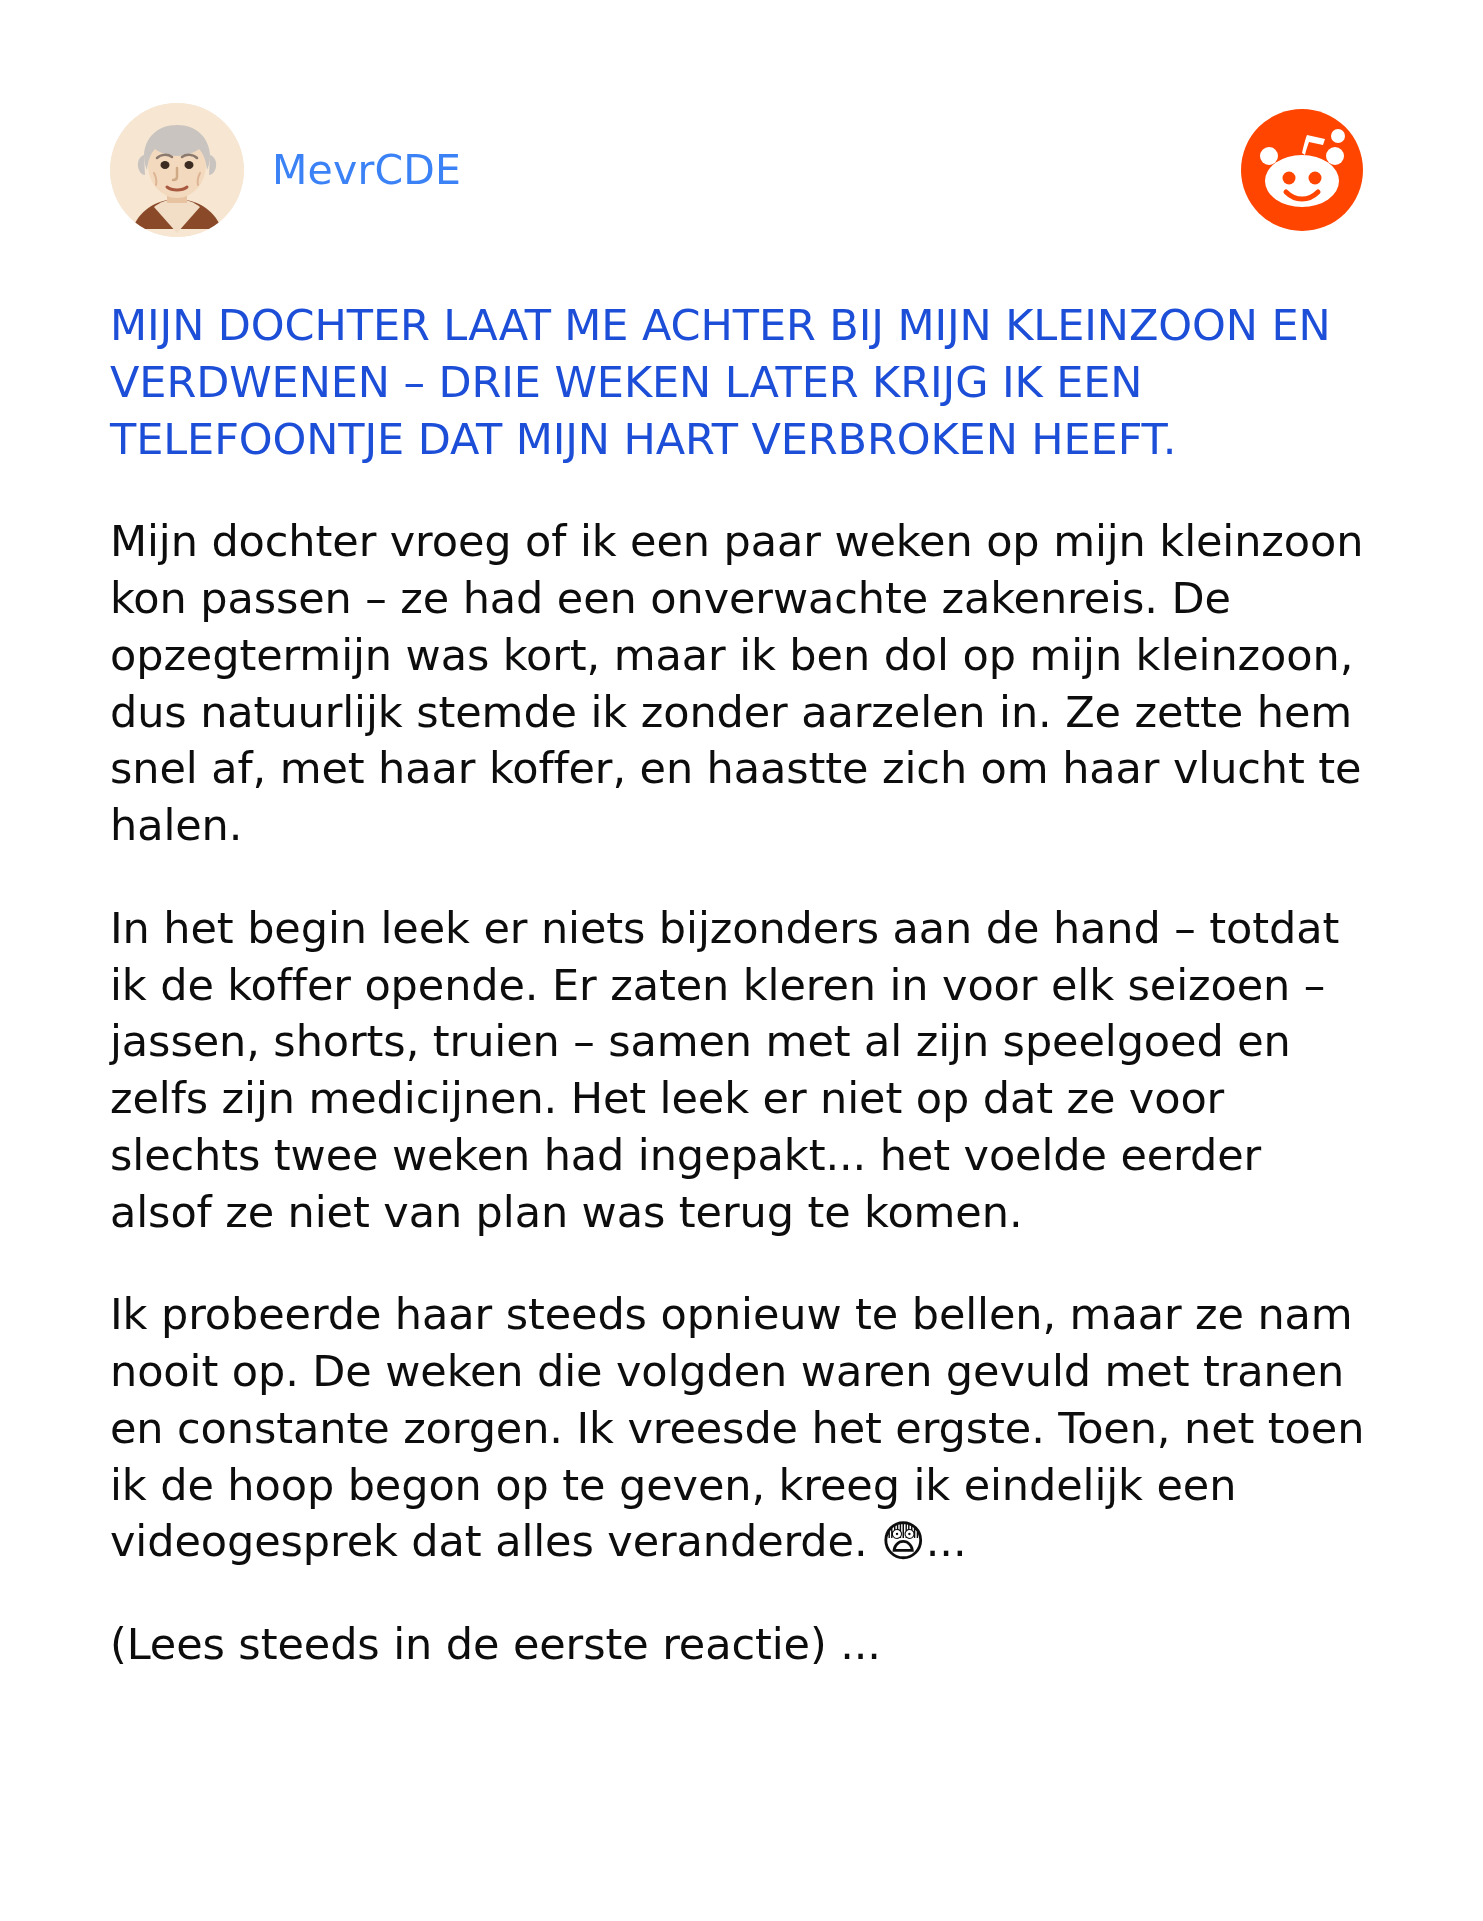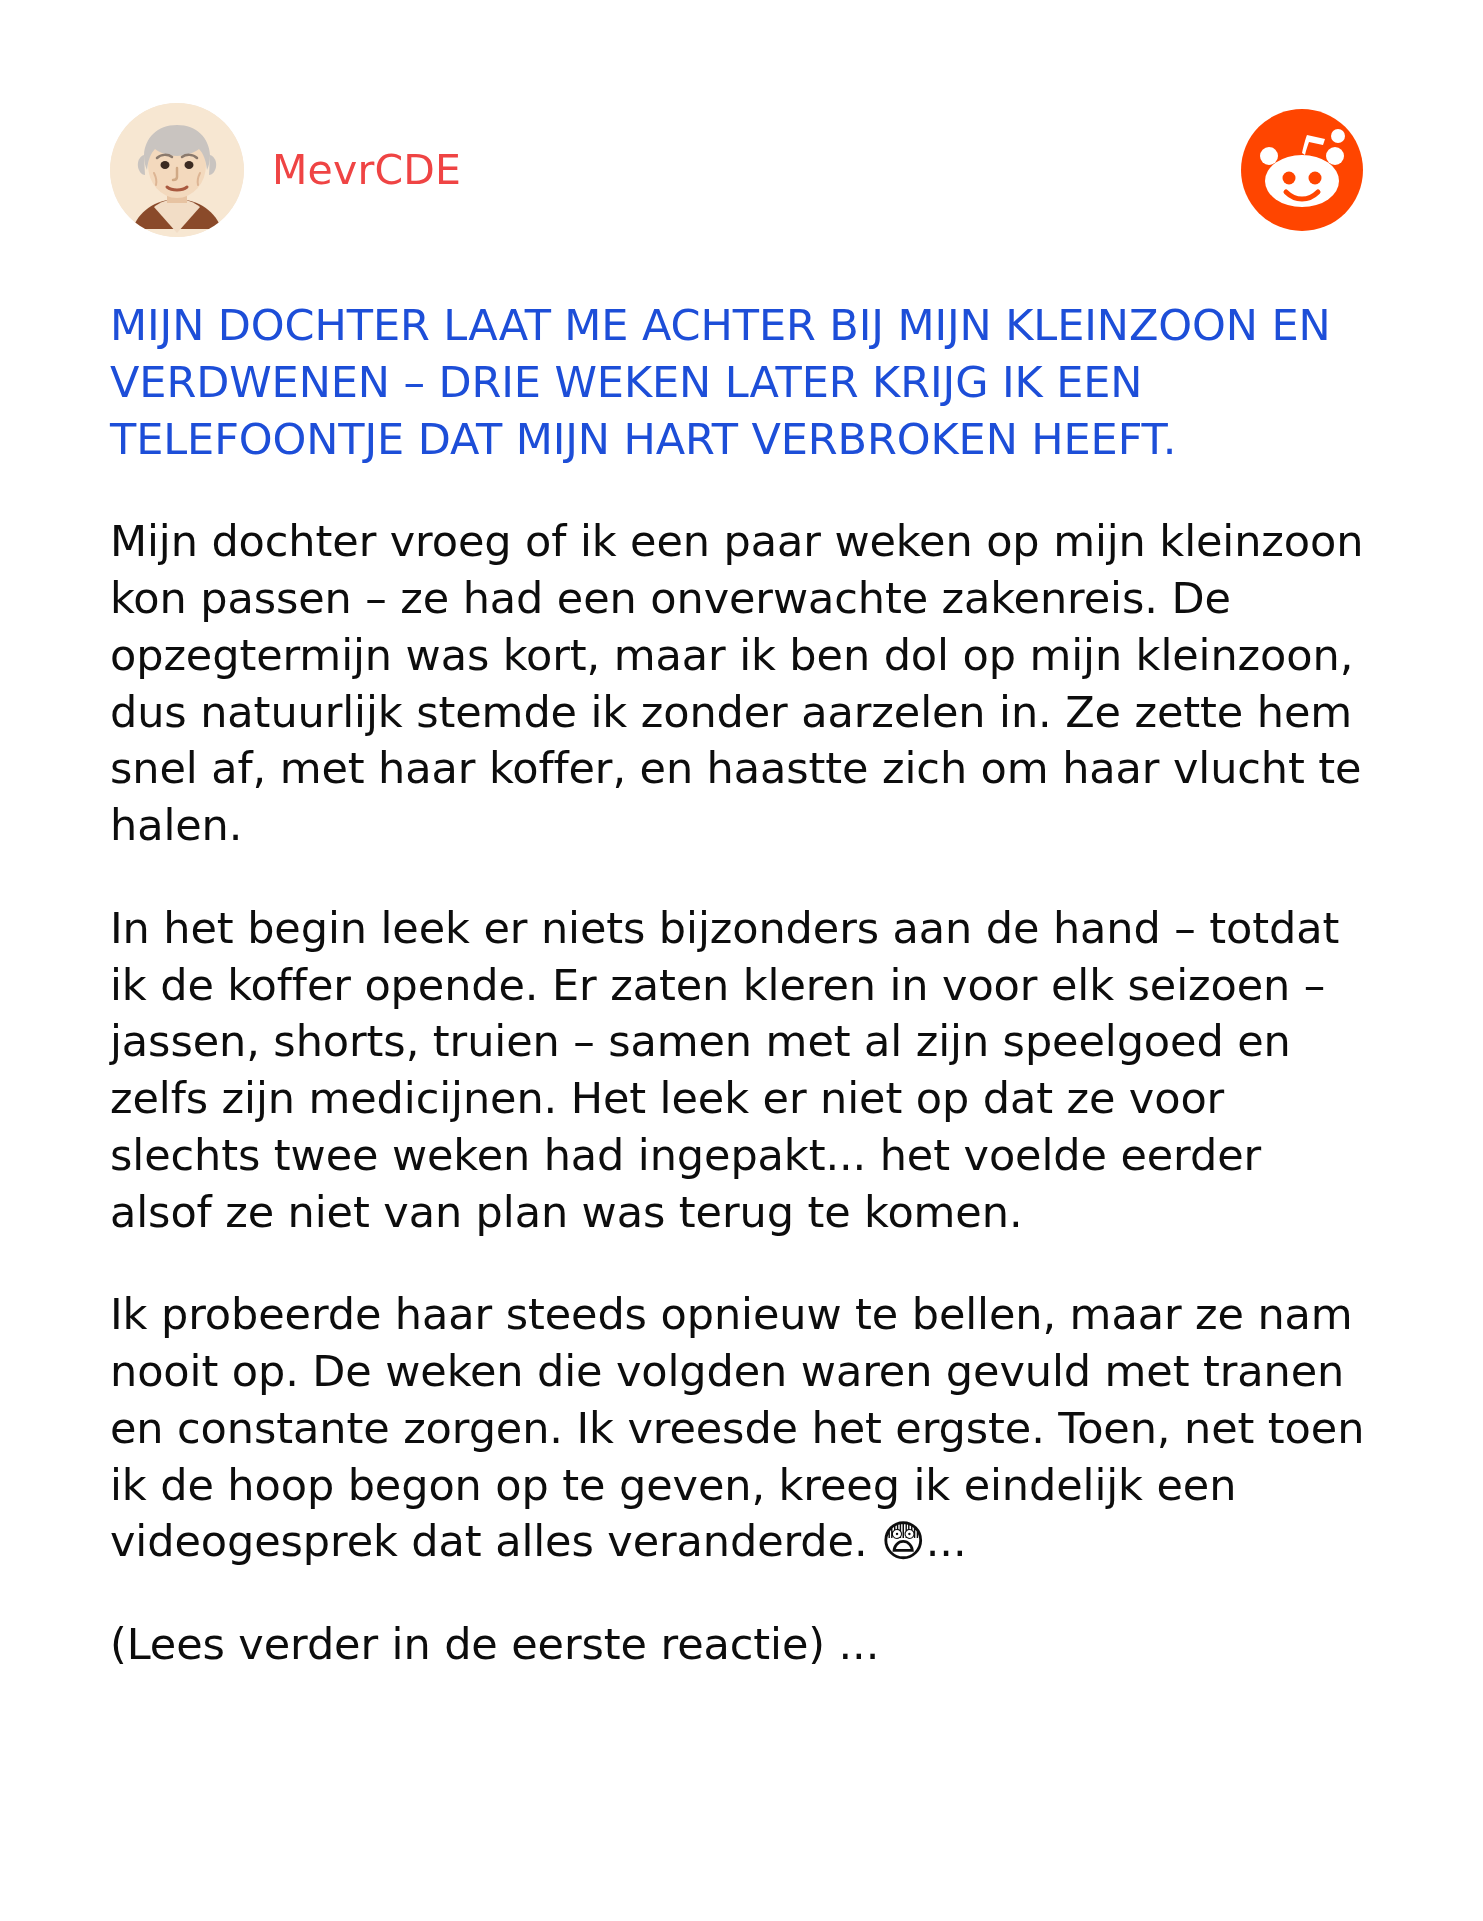--- a/index.html
+++ b/index.html
@@ -41,21 +41,21 @@
     overflow: hidden;
     background: #f5e6d4;
     flex: 0 0 auto;
     position: relative;
   }
   .avatar svg { display: block; width: 100%; height: 100%; }
   .author-name {
     font-size: 41px;
     font-weight: 400;
     letter-spacing: 0.2px;
-    color: #ef4444;
+    color: #3b82f6;
     font-family: "DejaVu Sans", "Liberation Sans", sans-serif;
   }
   .reddit-logo {
     width: 122px;
     height: 122px;
     flex: 0 0 auto;
     margin-right: 10px;
   }
   .reddit-logo svg { display: block; width: 100%; height: 100%; }
 
@@ -136,16 +136,16 @@
       </svg>
     </div>
 
   </div>
 
   <div class="post-body">
     <p class="post-title">MIJN DOCHTER LAAT ME ACHTER BIJ MIJN KLEINZOON EN VERDWENEN – DRIE WEKEN LATER KRIJG IK EEN TELEFOONTJE DAT MIJN HART VERBROKEN HEEFT.</p>
     <p class="post-paragraph">Mijn dochter vroeg of ik een paar weken op mijn kleinzoon kon passen – ze had een onverwachte zakenreis. De opzegtermijn was kort, maar ik ben dol op mijn kleinzoon, dus natuurlijk stemde ik zonder aarzelen in. Ze zette hem snel af, met haar koffer, en haastte zich om haar vlucht te halen.</p>
     <p class="post-paragraph">In het begin leek er niets bijzonders aan de hand – totdat ik de koffer opende. Er zaten kleren in voor elk seizoen – jassen, shorts, truien – samen met al zijn speelgoed en zelfs zijn medicijnen. Het leek er niet op dat ze voor slechts twee weken had ingepakt... het voelde eerder alsof ze niet van plan was terug te komen.</p>
     <p class="post-paragraph">Ik probeerde haar steeds opnieuw te bellen, maar ze nam nooit op. De weken die volgden waren gevuld met tranen en constante zorgen. Ik vreesde het ergste. Toen, net toen ik de hoop begon op te geven, kreeg ik eindelijk een videogesprek dat alles veranderde. 😨...</p>
-    <p class="post-paragraph">(Lees verder in de eerste reactie) ...</p>
+    <p class="post-paragraph">(Lees steeds in de eerste reactie) ...</p>
   </div>
 
 </div>
 
 </body></html>

